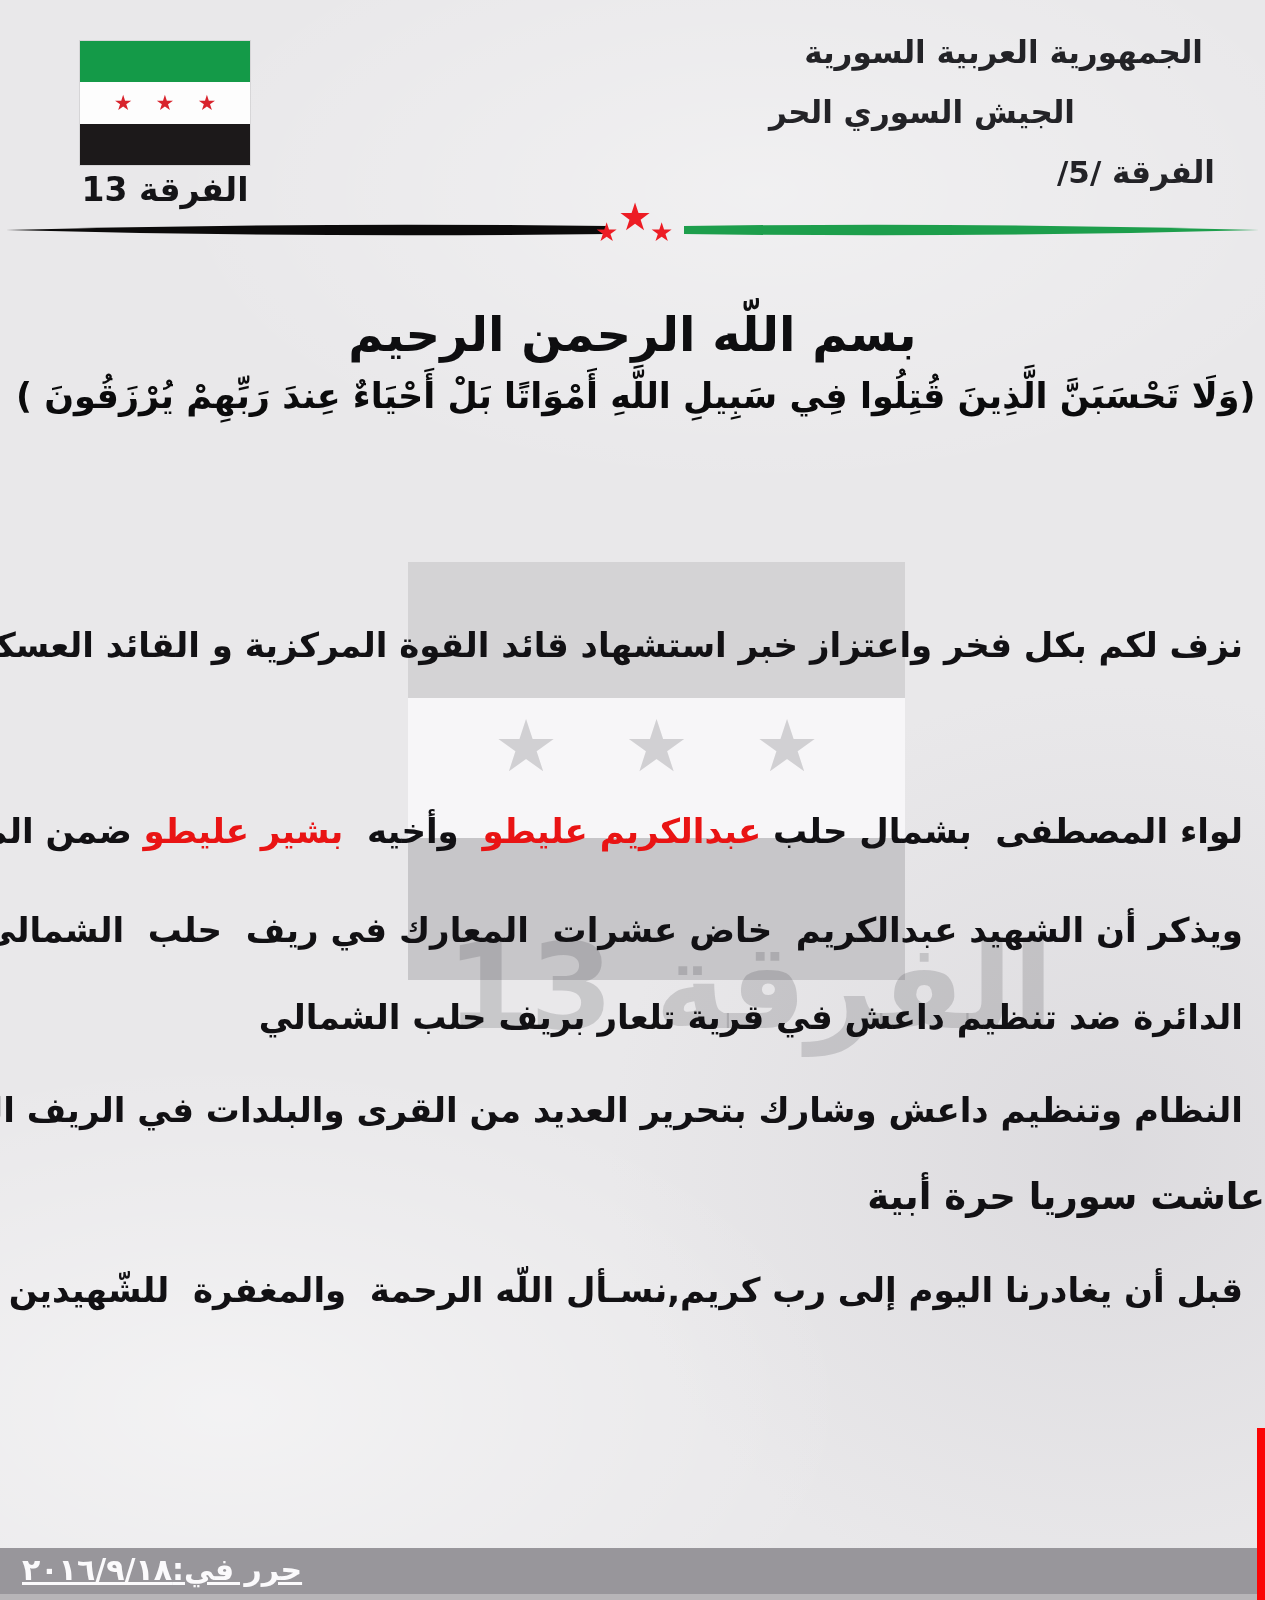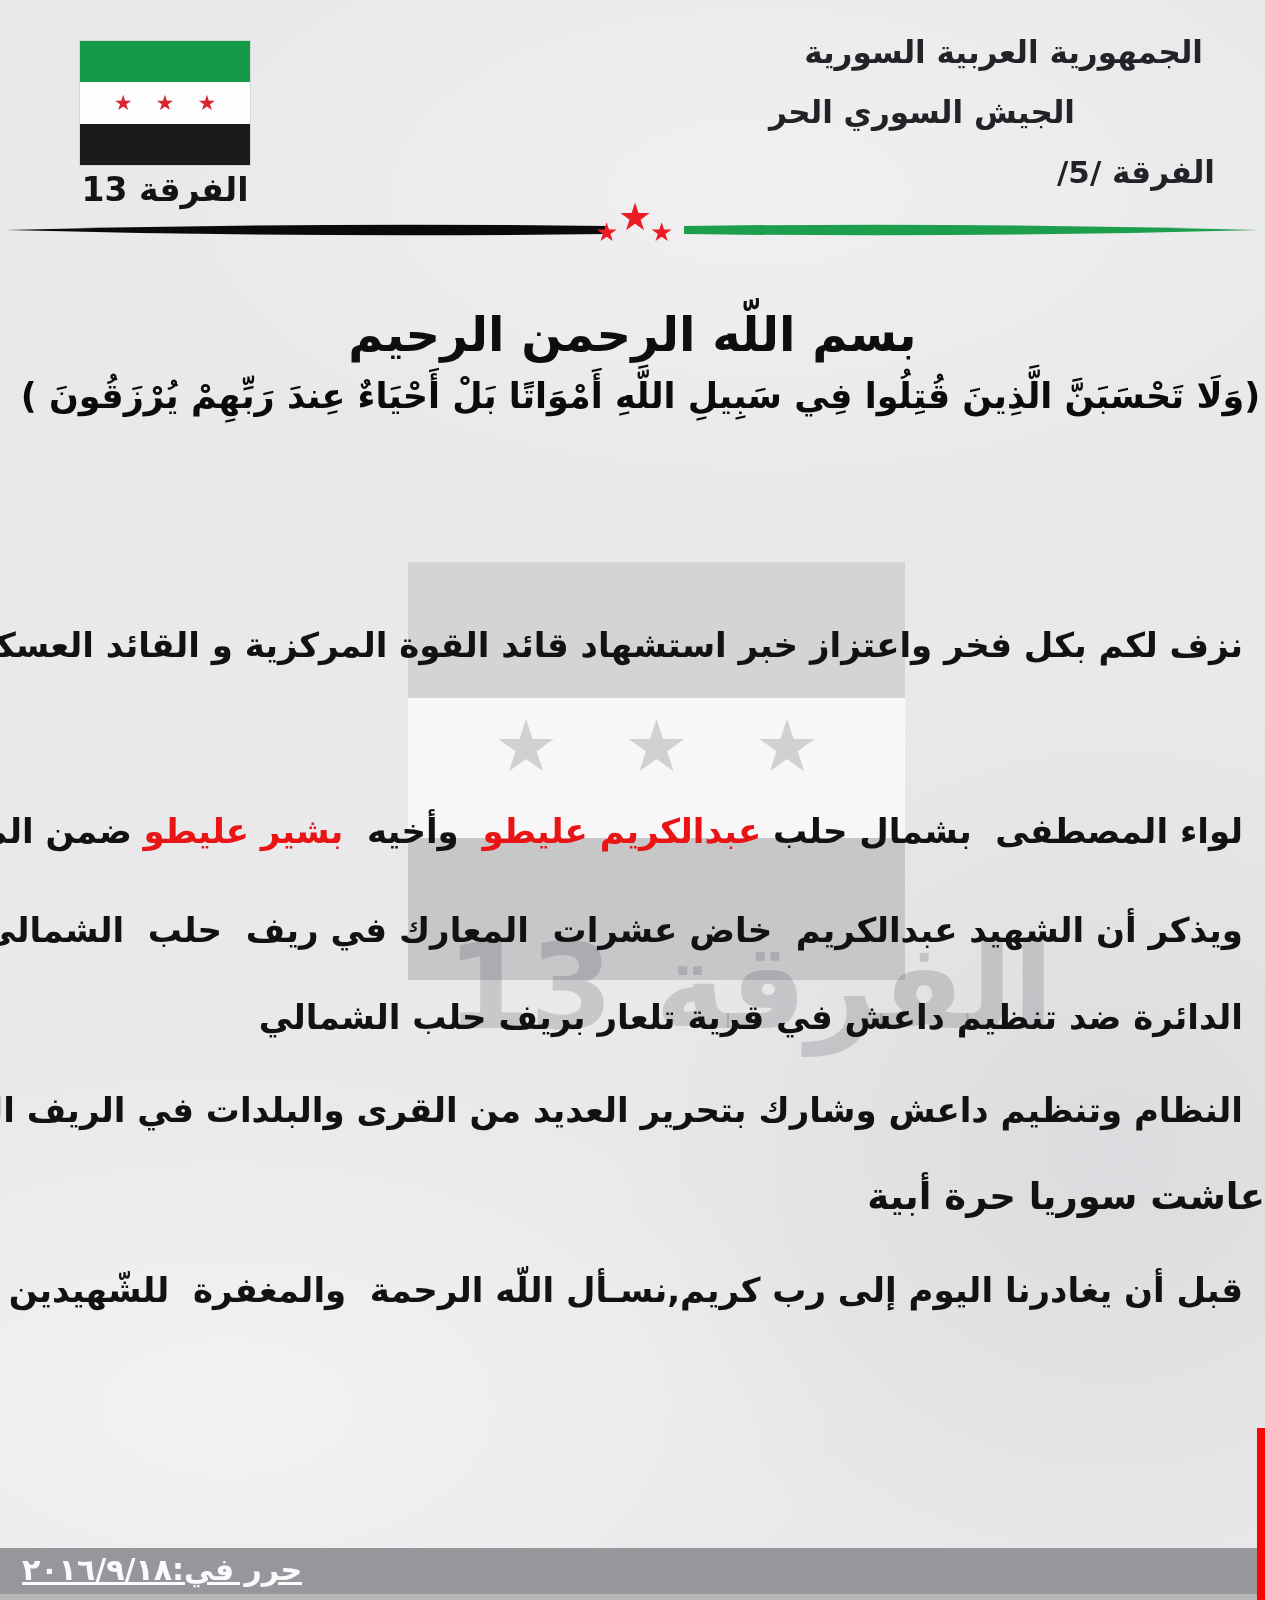--- a/index.html
+++ b/index.html
@@ -34,21 +34,21 @@
   
   .divider-left{left:6px;top:220px;z-index:3;}
   .divider-right{left:684px;top:220px;z-index:3;}
   .divider-star{color:#ed1c24;line-height:1;z-index:3;}
   .dstar-s1{left:595px;top:219px;font-size:26px;}
   .dstar-big{left:618px;top:198px;font-size:38px;}
   .dstar-s2{left:650px;top:219px;font-size:26px;}
 
   
   .bismillah{left:0;right:0;top:266px;text-align:center;font-size:48px;color:#0e0e10;z-index:3;margin-top:40px;}
-  .verse{left:16px;right:0;top:376px;text-align:center;font-size:35px;color:#0b0b0c;z-index:3;}
+  .verse{left:16px;right:0;top:376px;text-align:left;font-size:35px;color:#0b0b0c;z-index:3;}
 
   
   .para{left:14px;right:22px;text-align:right;color:#121114;z-index:3;}
   .p1{top:490px;font-size:34px;line-height:62px;}
   .p2{top:780px;font-size:34px;line-height:60px;}
   .red-name{color:#e91414;}
   .closing{left:0;right:0;top:1175px;text-align:right;font-size:37px;color:#121114;z-index:3;}
 
   
   .wm{z-index:1;}

